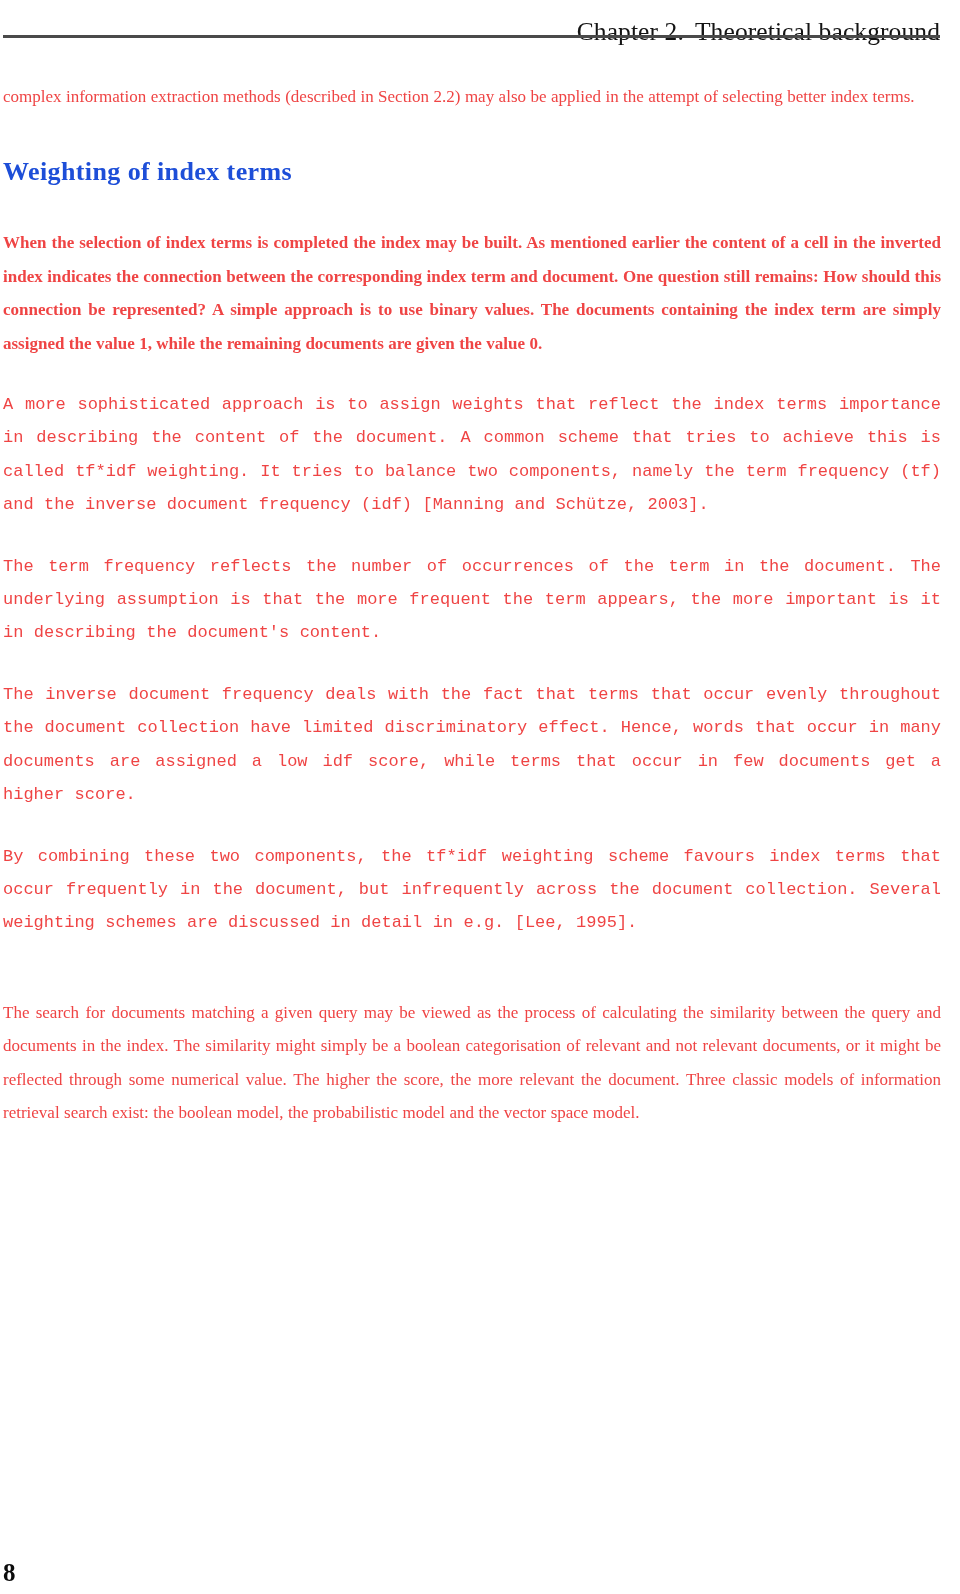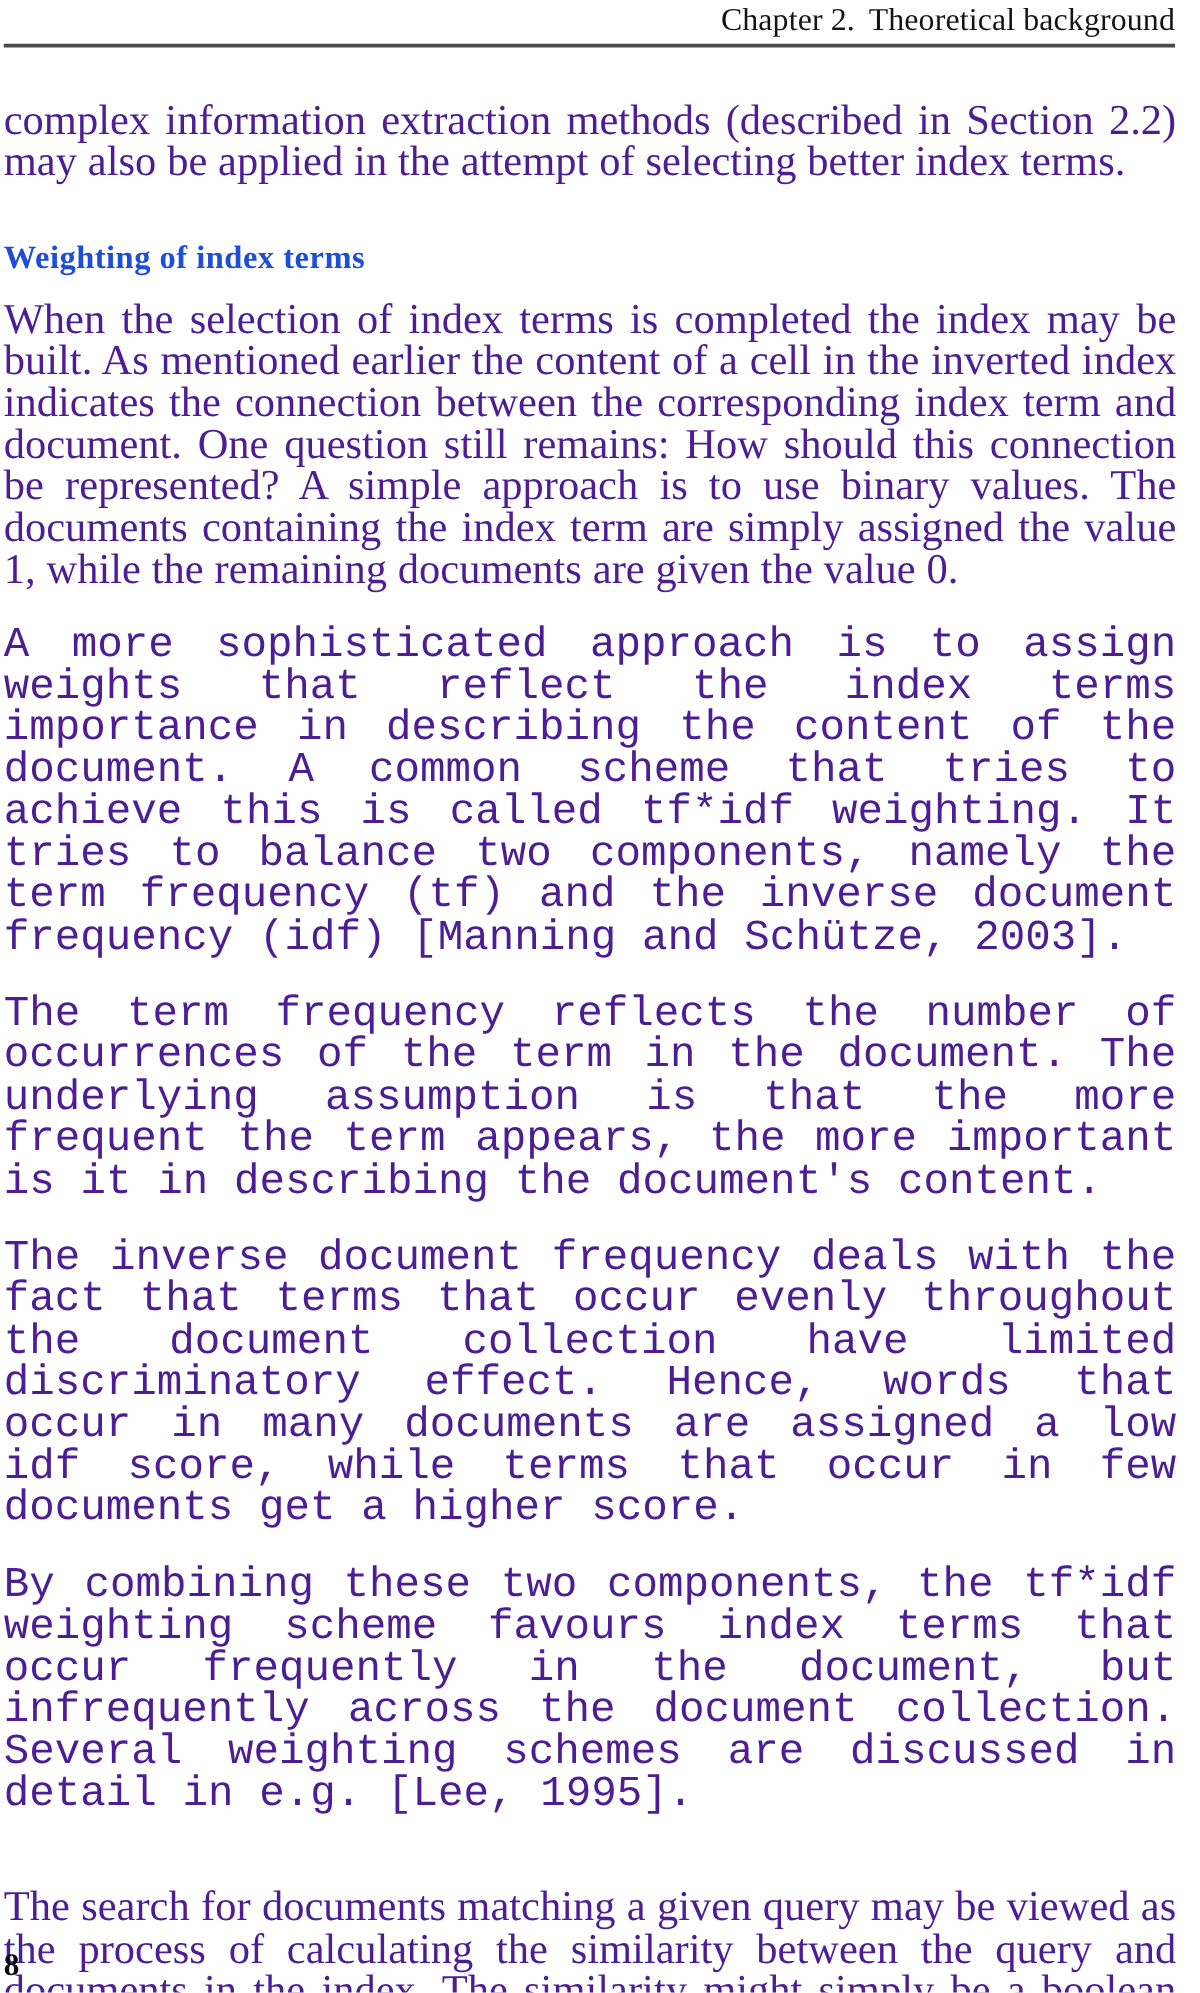--- a/index.html
+++ b/index.html
@@ -24,21 +24,21 @@
     top: 0;
     width: 960px;
     height: 1594px;
     box-sizing: border-box;
   }
 
   
   .running-head {
     position: absolute;
     left: 3px;
-    top: 0px;
+    top: 16px;
     width: 937px;
     text-align: right;
     font-size: 25.5px;
     line-height: 32px;
     letter-spacing: 0.1px;
     white-space: nowrap;
     color: #141414;
   }
   .running-head .chap {
     padding-right: 11px;
@@ -55,27 +55,27 @@
   
   .column {
     position: absolute;
     left: 3px;
     top: 80px;
     width: 938px;
   }
 
   p.para {
     margin: 0 0 0 0;
-    font-size: 34px;
+    font-size: 17px;
     line-height: 33.4px;
     text-align: justify;
     text-justify: inter-word;
     text-indent: 0;
     hyphens: manual;
-    color: #4c1d95;
+    color: #ef4444;
     word-spacing: 0.2px;
   }
   p.para.gap {
     margin-top: 28px;
     font-family: Liberation Mono, monospace;
   }
   
   p.para.full-justify {
     text-align-last: justify;
   }
@@ -87,21 +87,22 @@
     font-size: 26px;
     line-height: 34px;
     font-weight: bold;
     letter-spacing: 0.4px;
     color: #1d4ed8;
   }
   .sub-block {
     margin-top: 42px;
   }
   .sub-block .after {
-    margin-top: 16px;
+    margin-top: 37px;
+    font-weight: bold;
   }
 
   h3.section-heading {
     margin: 0;
     padding: 0;
     font-size: 32px;
     line-height: 40px;
     font-weight: bold;
     letter-spacing: 0.2px;
     color: #060606;

